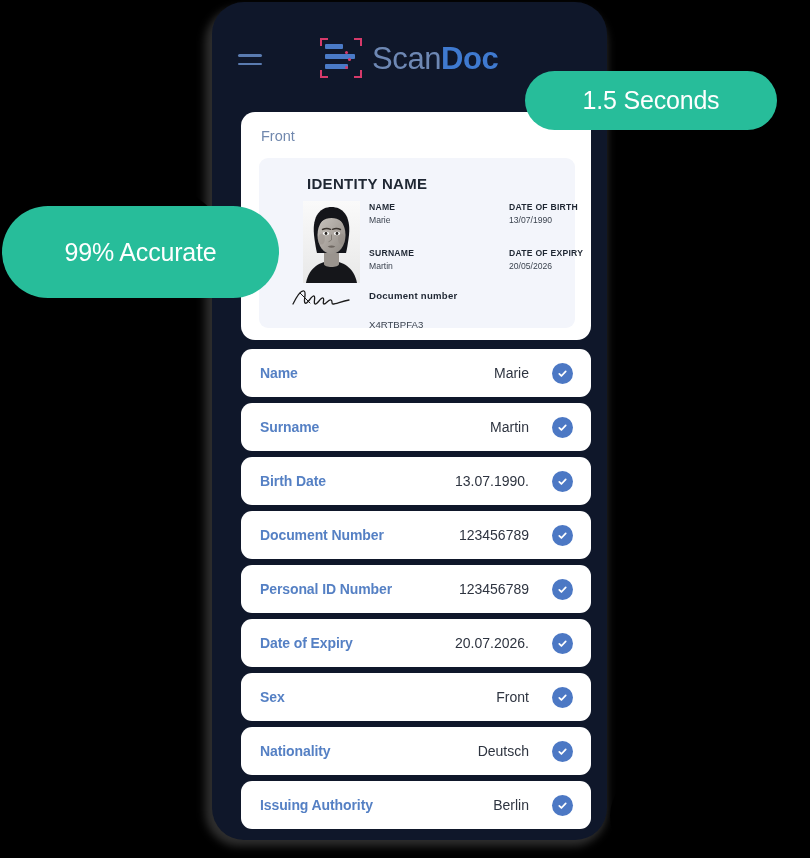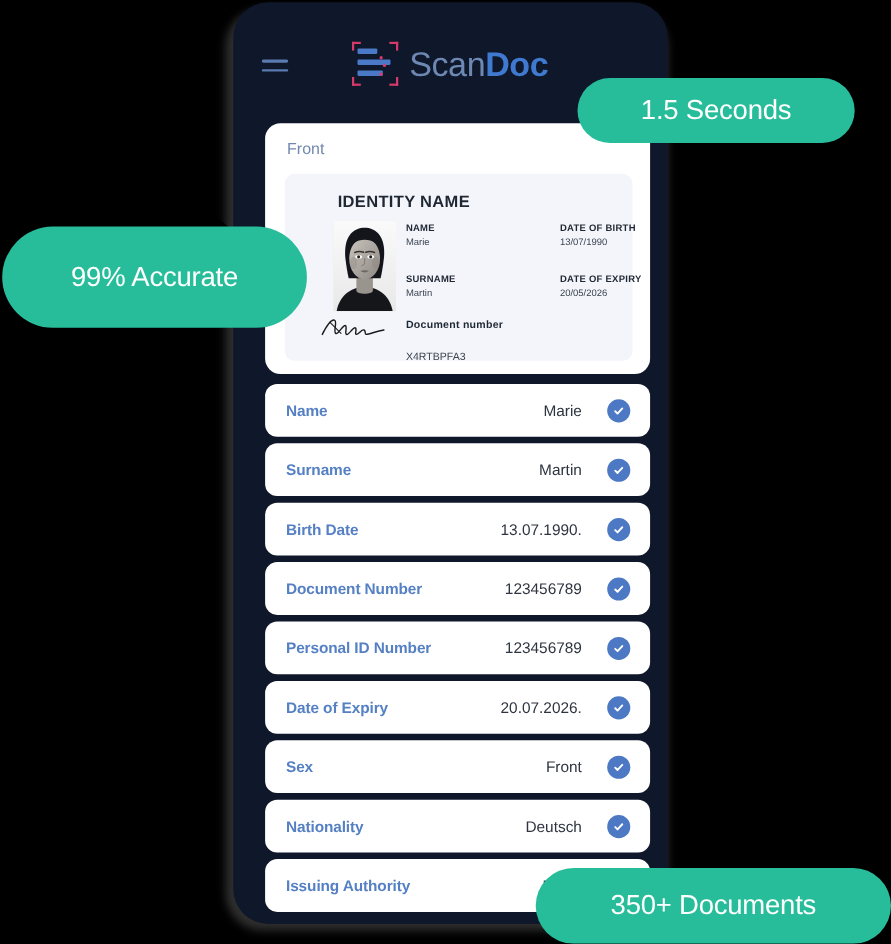--- a/index.html
+++ b/index.html
@@ -488,15 +488,14 @@
     </div>
   </div>
 
   <div class="badge-shadow" id="badge-accurate-sh"></div>
   <div class="badge" id="badge-accurate">99% Accurate</div>
 
   <div class="badge-shadow" id="badge-seconds-sh"></div>
   <div class="badge" id="badge-seconds">1.5 Seconds</div>
 
   <div class="badge-shadow" id="badge-docs-sh"></div>
-  <div class="badge" id="badge-docs">350+ Documents</div>
 
 </div>
 
 </body></html>

